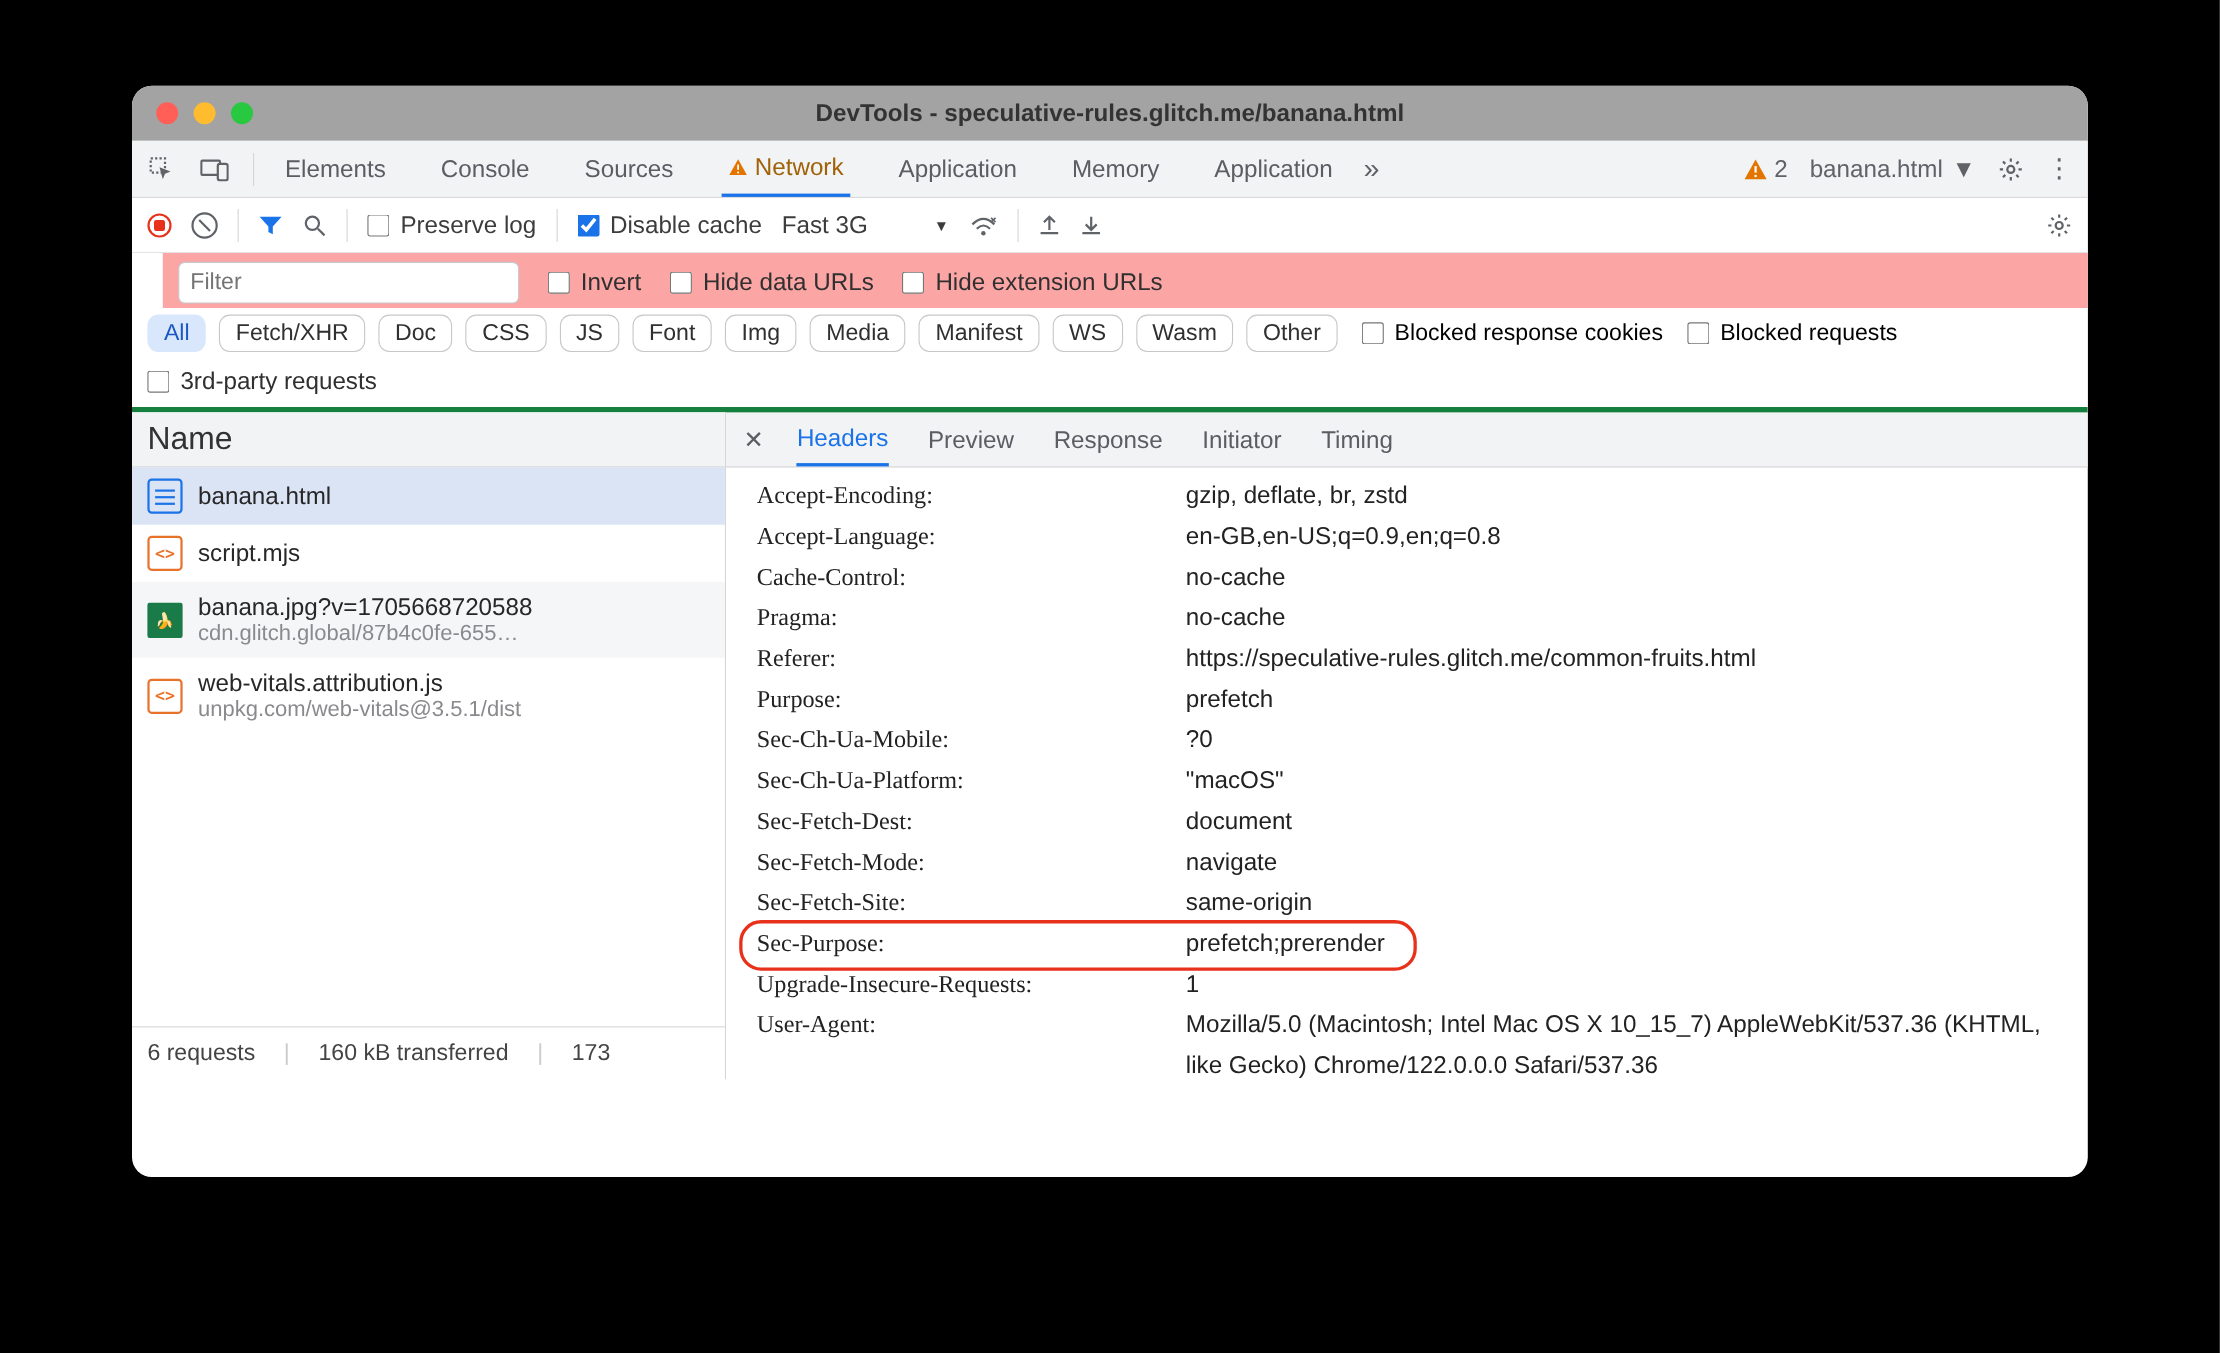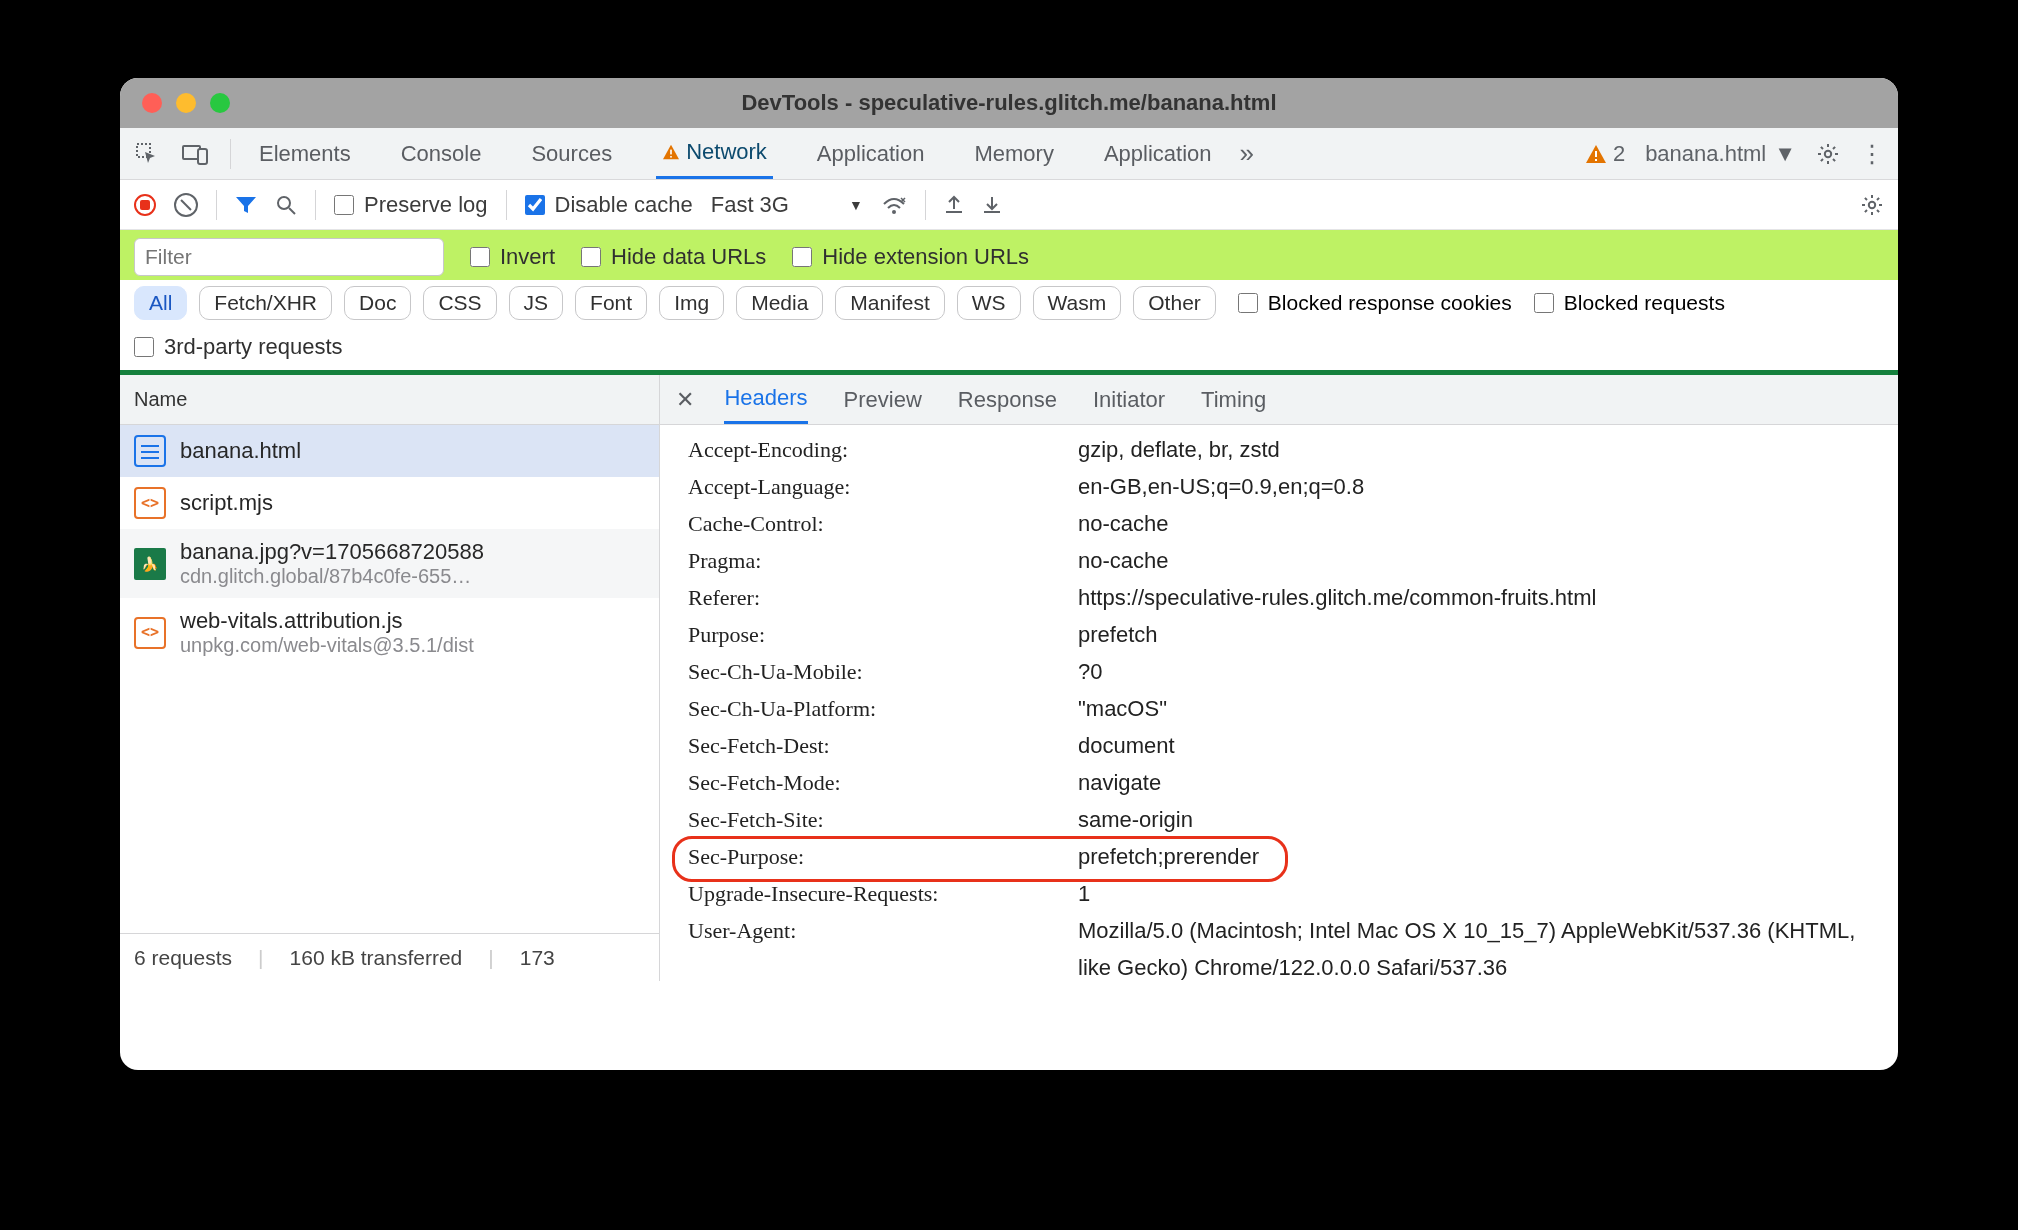--- a/index.html
+++ b/index.html
@@ -10,43 +10,43 @@
     box-shadow: 0 40px 90px rgba(0,0,0,0.55);
   }
   .titlebar { height: 50px; background: #a3a3a3; display: flex; align-items: center; position: relative; }
   .traffic { display: flex; gap: 14px; margin-left: 22px; }
   .tl { width: 20px; height: 20px; border-radius: 50%; }
   .tl.red { background:#ff5f57;} .tl.yellow{background:#febc2e;} .tl.green{background:#28c840;}
   .title { position:absolute; left:0; right:0; text-align:center; font-size:22px; font-weight:600; color:#333; pointer-events:none;}
   .tabs-row { height:52px; background:#f1f3f4; border-bottom:1px solid #d9d9db; display:flex; align-items:center; padding:0 14px; gap:22px; position:relative;}
   .tabs-row .icon { width:26px; height:26px; display:flex; align-items:center; justify-content:center; color:#5f6368;}
   .tab { font-size:22px; color:#5a5d62; padding:0 6px; height:100%; display:flex; align-items:center; gap:6px; cursor:pointer; }
-  .tab.active { color:#0c4a6e; border-bottom:3px solid #1a73e8; font-weight:500;}
+  .tab.active { color:#a16207; border-bottom:3px solid #1a73e8; font-weight:500;}
   .tabs-spacer { flex:1; }
   .right-cluster { display:flex; align-items:center; gap:20px; color:#5f6368; font-size:22px;}
   .warn-count { display:flex; align-items:center; gap:6px;}
   .dropdown-target { display:flex; align-items:center; gap:8px; }
   .toolbar1 { height:50px; background:#fff; border-bottom:1px solid #e4e4e6; display:flex; align-items:center; padding:0 14px; gap:18px; font-size:22px; color:#3c3c3c;}
   .record { width:22px; height:22px; border:2.5px solid #e8311a; border-radius:50%; display:flex; align-items:center; justify-content:center;}
   .record .inner{ width:10px; height:10px; background:#e8311a; border-radius:2px;}
   .noentry { width:24px; height:24px; border:2.5px solid #5f6368; border-radius:50%; position:relative;}
   .noentry::after{content:"";position:absolute;left:3px;right:3px;top:50%;height:2px;background:#5f6368;transform:translateY(-50%) rotate(45deg);}
   .divider{ width:1px; height:30px; background:#d5d5d7; }
   .chk { display:flex; align-items:center; gap:10px; cursor:pointer; }
   .chk input { width:20px; height:20px; accent-color:#1a73e8; cursor:pointer;}
-  .filterbar1 { padding:8px 14px 4px; background:#bef264; display:flex; align-items:center; gap:26px; font-size:22px; color:#303030;}
+  .filterbar1 { padding:8px 14px 4px; background:#fca5a5; display:flex; align-items:center; gap:26px; font-size:22px; color:#303030;margin-left:28px;}
   .filter-input { width:310px; height:38px; border:1px solid #c7c7c9; border-radius:6px; padding:0 10px; font-size:21px; color:#888;}
   .pillrow { padding:6px 14px 8px; background:#fff; display:flex; align-items:center; gap:12px; font-size:21px; flex-wrap:wrap;}
   .pill { border:1px solid #c7c7c9; border-radius:10px; padding:4px 14px; cursor:pointer; color:#303030;}
   .pill.active { background:#d9e7fd; border-color:#d9e7fd; color:#1a57c2; font-weight:500;}
   .pillrow .chk { margin-left:10px; }
   .thirdrow { padding:6px 14px 10px; background:#fff; border-bottom:5px solid #15803d;}
   .main { display:flex; height:606px; }
   .left { width:540px; border-right:1px solid #d6d6d8; display:flex; flex-direction:column; background:#fff;}
-  .left-header { height:50px; background:#f1f3f4; border-bottom:1px solid #d6d6d8; display:flex; align-items:center; padding:0 14px; font-size:20px; font-weight:500; color:#333;}
+  .left-header { height:50px; background:#f1f3f4; border-bottom:1px solid #d6d6d8; display:flex; align-items:center; padding:0 14px; font-size:29px; font-weight:500; color:#333;}
   .req-row { display:flex; align-items:center; gap:14px; padding:10px 14px; cursor:pointer; }
   .req-row.selected { background:#dbe4f5; }
   .req-row.alt { background:#f5f6f7; }
   .req-icon { width:32px; height:32px; flex-shrink:0; display:flex; align-items:center; justify-content:center;}
   .doc-icon { border:2.5px solid #1a73e8; border-radius:4px; position:relative;}
   .doc-icon::before, .doc-icon::after { content:""; position:absolute; background:#1a73e8; height:2px;}
   .doc-icon::before { left:5px; right:5px; top:8px; box-shadow:0 6px 0 #1a73e8, 0 12px 0 #1a73e8;}
   .js-icon { border:2.5px solid #e87229; border-radius:4px; color:#e87229; font:700 15px/1 monospace; }
   .img-thumb { background:#1a7a48; border-radius:2px; display:flex; align-items:center; justify-content:center; font-size:14px;}
   .req-text { display:flex; flex-direction:column; overflow:hidden;}

